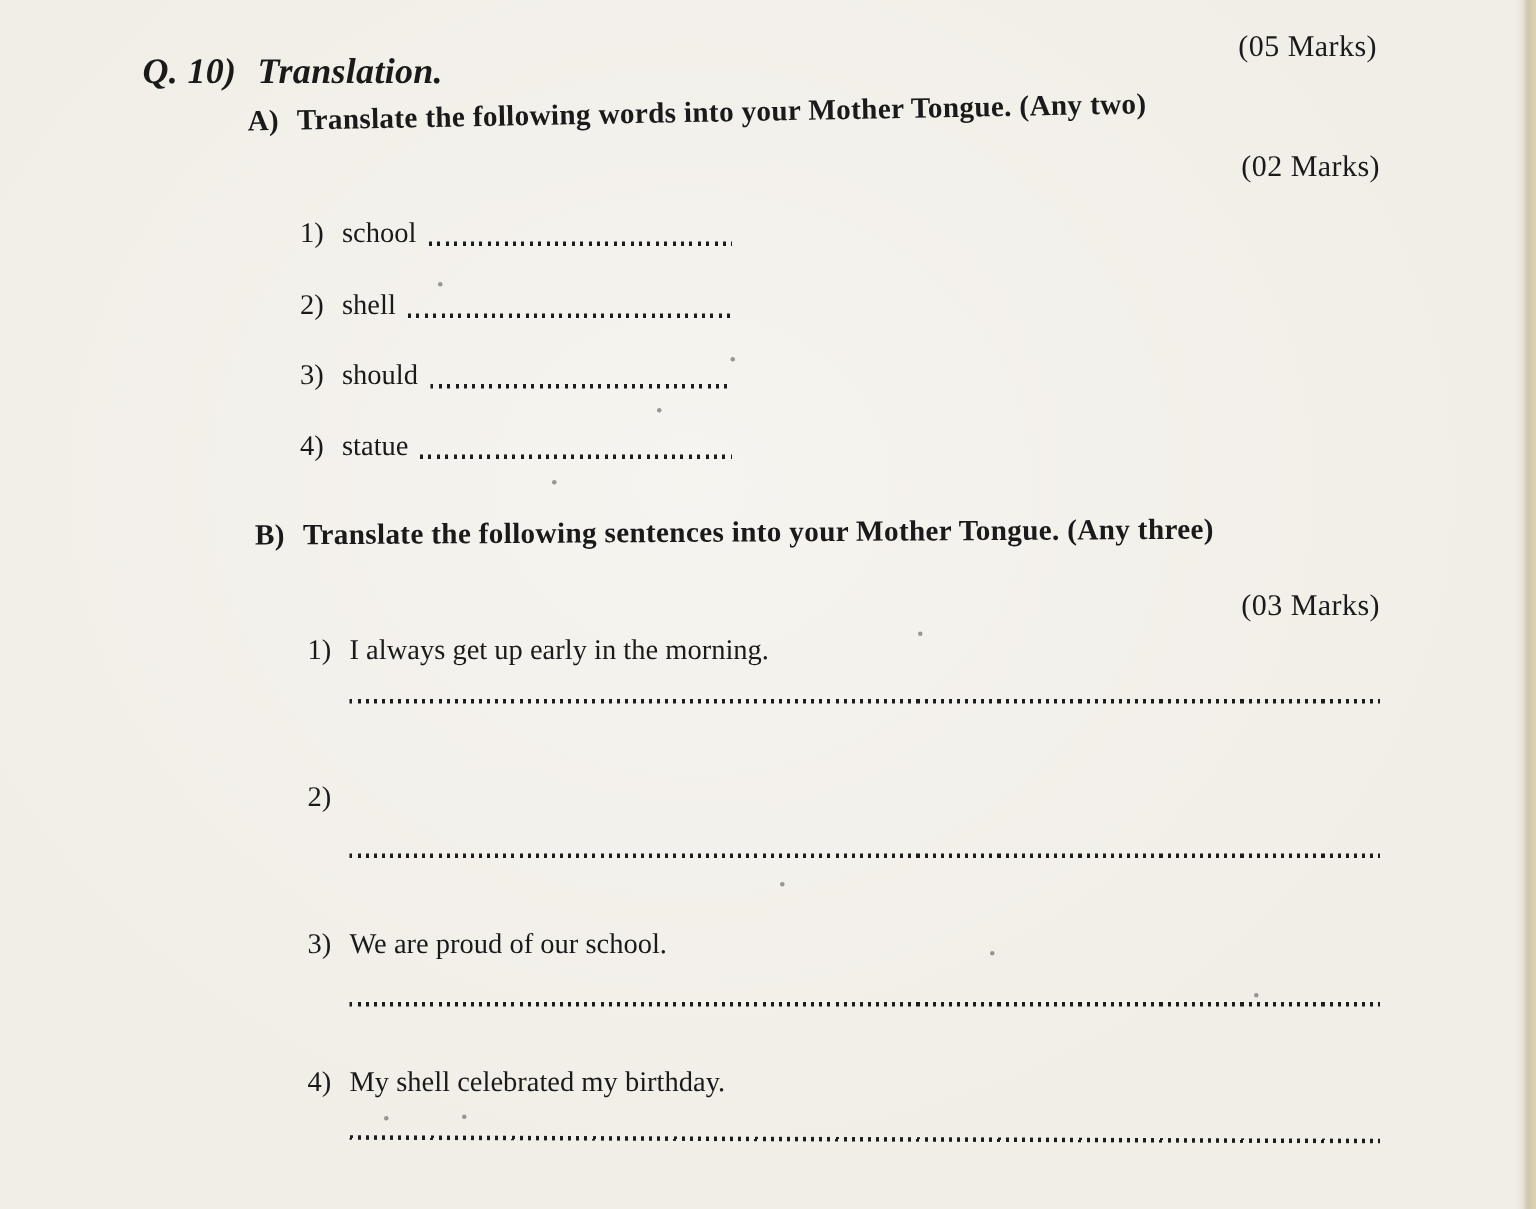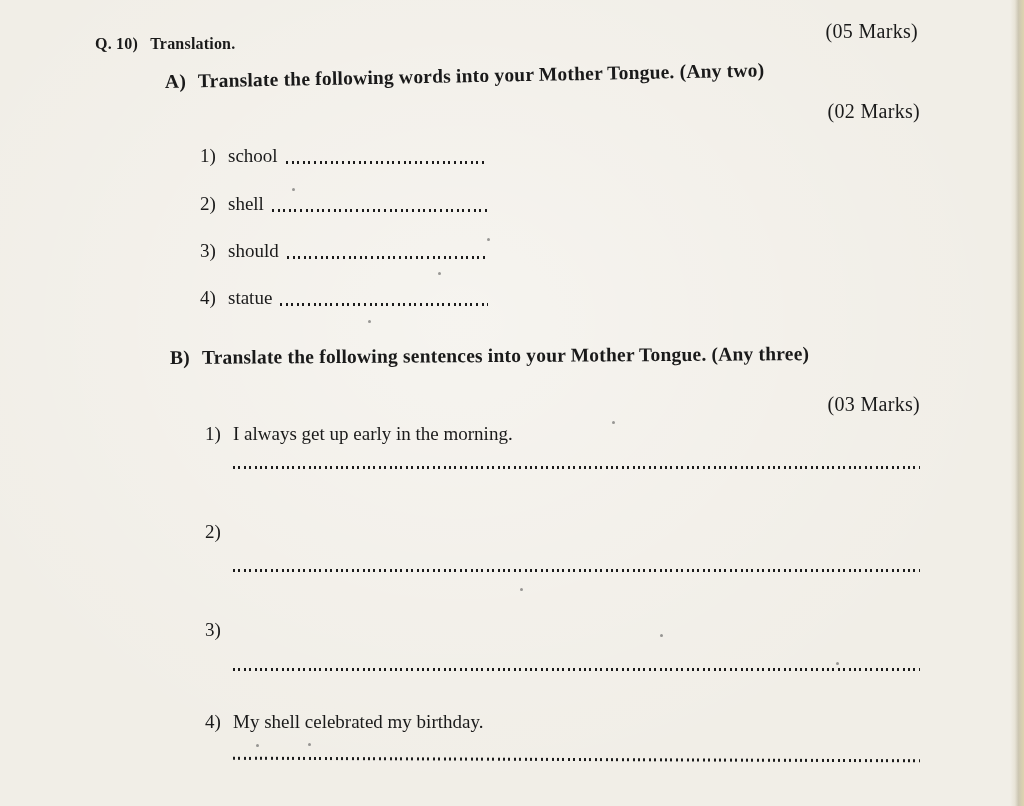--- a/index.html
+++ b/index.html
@@ -30,23 +30,24 @@
   }
   .abs{position:absolute;}
   .marks{
     font-weight:400;
     font-size:20px;
     letter-spacing:0.3px;
     white-space:nowrap;
   }
   .heading{
     font-weight:700;
-    font-size:16px;
+    font-size:24px;
     letter-spacing:0.2px;
     white-space:nowrap;
+    font-style:italic;
   }
   .instr{
     font-weight:700;
     font-size:19.5px;
     letter-spacing:0.2px;
     white-space:nowrap;
   }
   .instr .sec-label{margin-right:12px;}
   .word-row{
     display:flex;
@@ -136,20 +137,21 @@
   </div>
   <div class="answer-line" style="top:466px;"></div>
 
   <div class="abs sentence-row" style="left:205px; top:521px;">
     <span class="num">2)</span>
   </div>
   <div class="answer-line" style="top:569px;"></div>
 
   <div class="abs sentence-row" style="left:205px; top:619px;">
     <span class="num">3)</span>
+    <span>We are proud of our school.</span>
   </div>
   <div class="answer-line" style="top:668px;"></div>
 
   <div class="abs sentence-row" style="left:205px; top:711px;">
     <span class="num">4)</span>
     <span>My shell celebrated my birthday.</span>
   </div>
   <div class="answer-line" style="top:758px; transform:rotate(0.2deg);"></div>
 
   <div class="speck" style="left:292px; top:188px;"></div>

